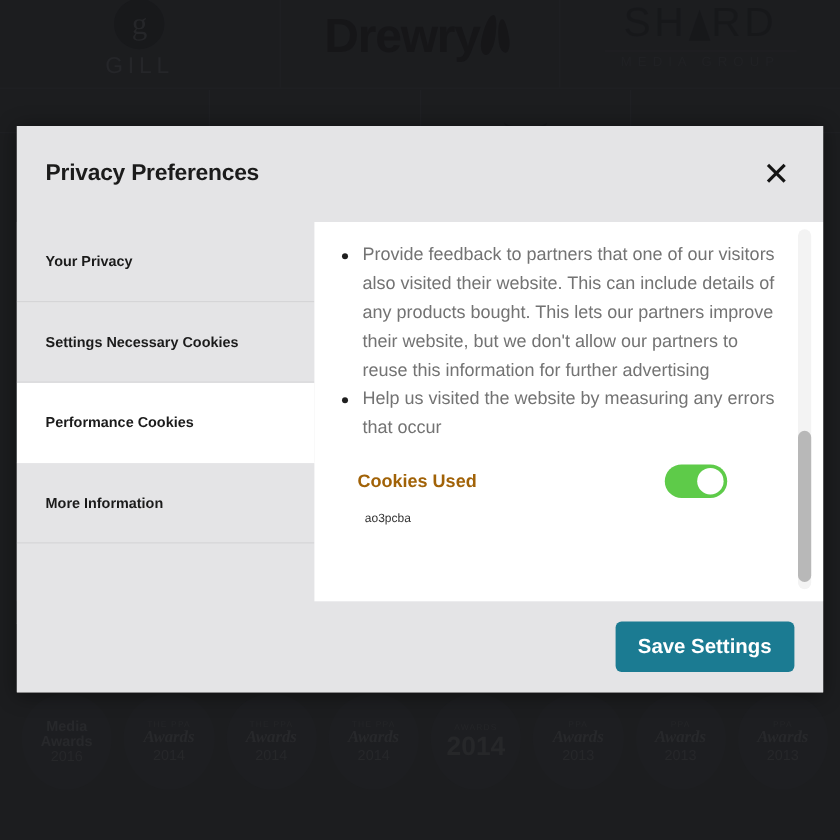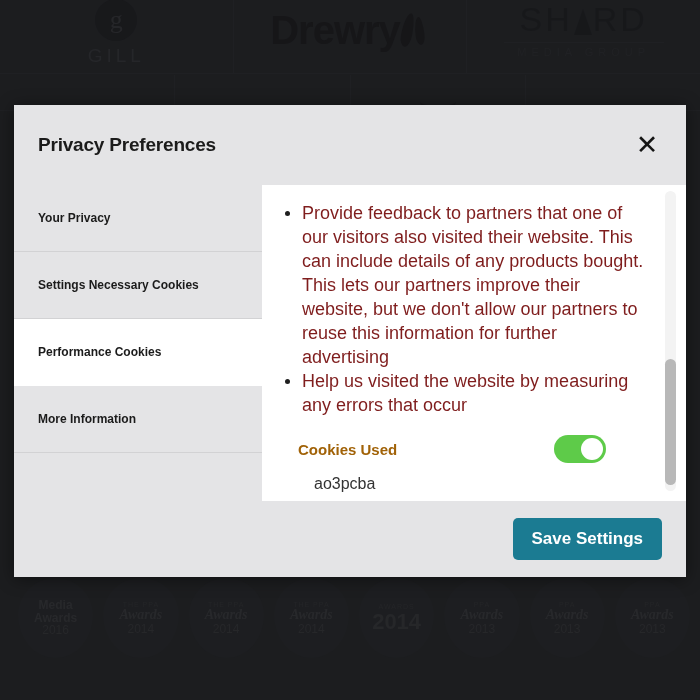--- a/index.html
+++ b/index.html
@@ -324,23 +324,23 @@
     flex: 1 1 auto;
     overflow: hidden;
   }
   ul.bullets {
     margin: 0;
     padding: 0 0 0 26px;
     list-style: none;
   }
   ul.bullets li {
     position: relative;
-    font-size: 18px;
+    font-size: 15px;
     line-height: 24px;
-    color: #7f1d1d;
+    color: #737373;
     margin-bottom: 0;
     padding-left: 0;
   }
   ul.bullets li::before {
     content: "";
     position: absolute;
     left: -17px;
     top: 10px;
     width: 5px;
     height: 5px;
@@ -371,22 +371,22 @@
   .toggle .knob {
     position: absolute;
     top: 3px;
     left: 27px;
     width: 22px;
     height: 22px;
     border-radius: 50%;
     background: #ffffff;
   }
   .cookie-name {
-    margin: 12px 40px 0 38px;
-    font-size: 16px;
+    margin: 12px 40px 0 28px;
+    font-size: 10px;
     color: #333333;
   }
 
   .scrollbar {
     position: absolute;
     right: 10px;
     top: 6px;
     bottom: 10px;
     width: 11px;
     background: #f3f3f3;

